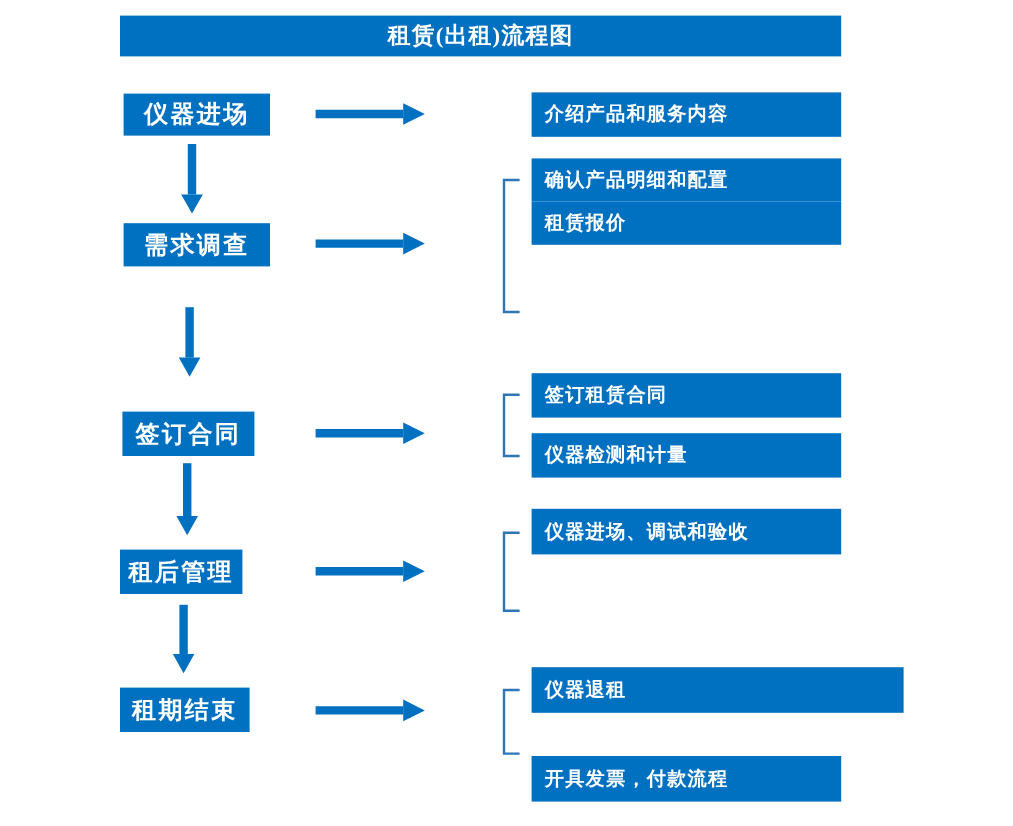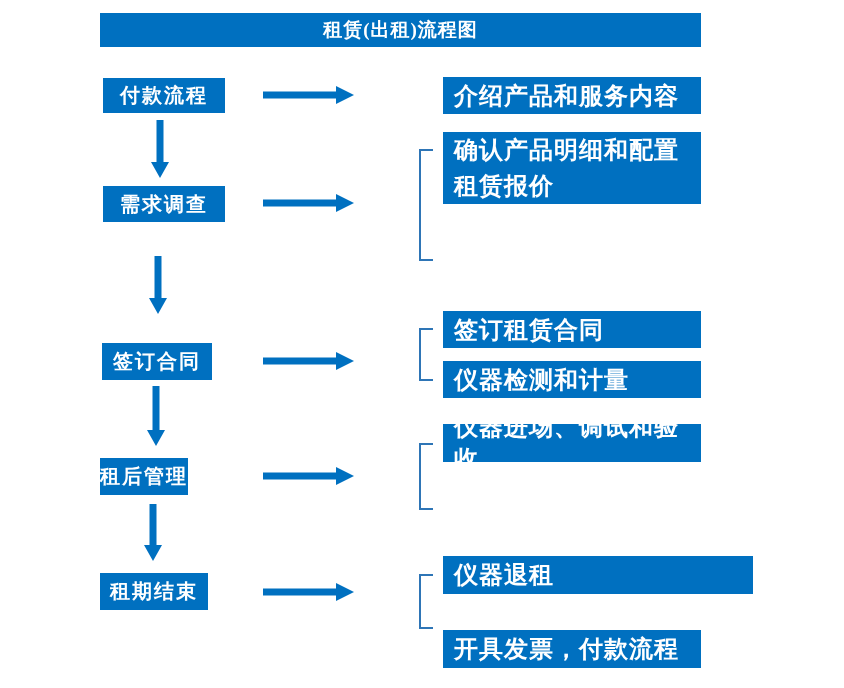--- a/index.html
+++ b/index.html
@@ -24,39 +24,39 @@
   }
   .lbox{
     display:flex;align-items:center;justify-content:center;
     font-size:20px;
     letter-spacing:2px;
   }
   .rbox{
     display:flex;align-items:center;
     box-sizing:border-box;
     padding-left:11px;
-    font-size:24px;
+    font-size:16px;
     letter-spacing:1px;
   }
   svg.overlay{
     position:absolute;left:0;top:0;
     pointer-events:none;
   }
 </style>
 </head>
 <body>
 
 <div class="canvas">
 
   <div class="bar title" style="left:100px;top:13px;width:601px;height:34px">租赁(出租)流程图</div>
 
-  <div class="bar lbox" style="left:103px;top:78px;width:122px;height:35px">付款流程</div>
+  <div class="bar lbox" style="left:103px;top:78px;width:122px;height:35px">仪器进场</div>
   <div class="bar lbox" style="left:103px;top:186px;width:122px;height:36px">需求调查</div>
   <div class="bar lbox" style="left:102px;top:343px;width:110px;height:37px">签订合同</div>
-  <div class="bar lbox" style="left:100px;top:458px;width:88px;height:37px">租后管理</div>
+  <div class="bar lbox" style="left:100px;top:458px;width:102px;height:37px">租后管理</div>
   <div class="bar lbox" style="left:100px;top:573px;width:108px;height:37px">租期结束</div>
 
   <div class="bar rbox" style="left:443px;top:77px;width:258px;height:37px">介绍产品和服务内容</div>
 
   <div class="bar rbox" style="left:443px;top:132px;width:258px;height:36px">确认产品明细和配置</div>
   <div class="bar rbox" style="left:443px;top:168px;width:258px;height:36px">租赁报价</div>
 
   <div class="bar rbox" style="left:443px;top:311px;width:258px;height:37px">签订租赁合同</div>
   <div class="bar rbox" style="left:443px;top:361px;width:258px;height:37px">仪器检测和计量</div>
 

